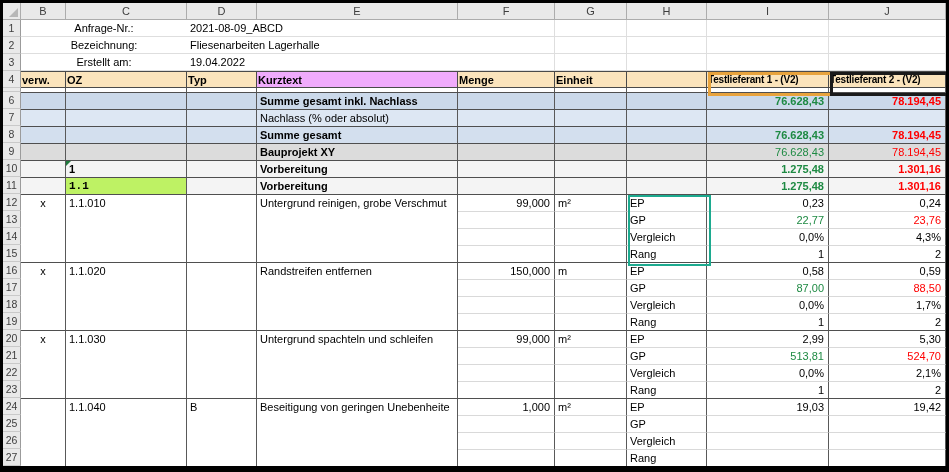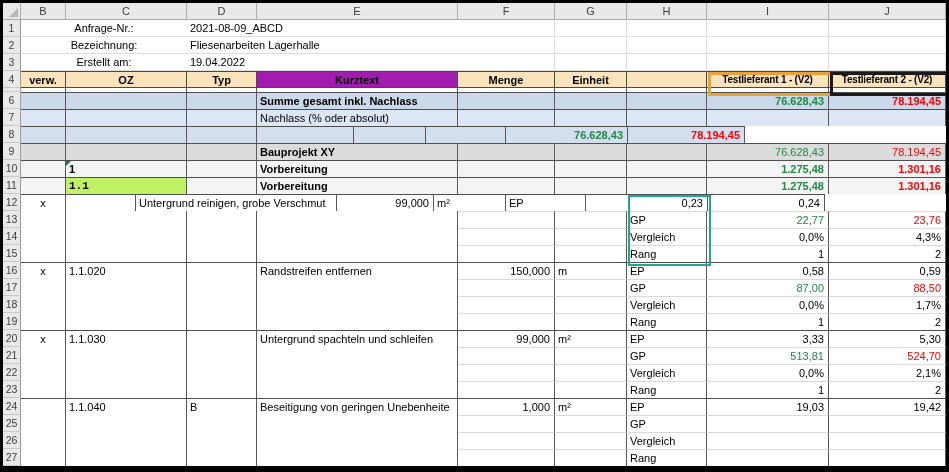--- a/index.html
+++ b/index.html
@@ -50,21 +50,21 @@
     position:absolute;right:2px;bottom:2px;width:0;height:0;
     border-bottom:9px solid #B7B7B7;border-left:9px solid transparent;
   }
   
   .info-cell{border-right:1px solid #DEDEDE;border-bottom:1px solid #DEDEDE;}
   .info-label{border-right:none;}
   .info-value{border-right:none;}
 
   
   .coltitle{
-    font-weight:bold;text-align:center;
+    font-weight:bold;text-align:left;
     border-top:1px solid #4A4A4A;border-bottom:1px solid #4A4A4A;
     border-right:1px solid #4A4A4A;
     padding:0 1px;
   }
   .coltitle.supplier{font-size:10px;letter-spacing:-0.2px;}
 
   
   .top-med{border-top:1px solid #4F4F4F;}
   .top-thin{border-top:1px solid #D9D9D9;}
 
@@ -124,21 +124,21 @@
       <div class="cell w-G info-cell"></div>
       <div class="cell w-H info-cell"></div>
       <div class="cell w-I info-cell"></div>
       <div class="cell w-J info-cell"></div>
     </div>
     <div class="row">
       <div class="cell w-rh rownum">4</div>
       <div class="cell w-B coltitle" style="background: rgb(251, 228, 188);">verw.</div>
       <div class="cell w-C coltitle" style="background: rgb(251, 228, 188);">OZ</div>
       <div class="cell w-D coltitle" style="background: rgb(251, 228, 188);">Typ</div>
-      <div class="cell w-E coltitle" style="background: #a21caf;">Kurztext</div>
+      <div class="cell w-E coltitle" style="background: #f0abfc;">Kurztext</div>
       <div class="cell w-F coltitle" style="background: rgb(251, 228, 188);">Menge</div>
       <div class="cell w-G coltitle" style="background: rgb(251, 228, 188);">Einheit</div>
       <div class="cell w-H coltitle" style="background: rgb(251, 228, 188);"></div>
       <div class="cell w-I coltitle supplier" style="background: rgb(251, 228, 188);">Testlieferant 1 - (V2)</div>
       <div class="cell w-J coltitle supplier" style="background: rgb(251, 228, 188);">Testlieferant 2 - (V2)</div>
     </div>
     <div class="row hidden-row">
       <div class="cell w-rh rownum"></div>
       <div class="cell w-B"></div>
       <div class="cell w-C"></div>
@@ -172,20 +172,21 @@
       <div class="cell w-G top-med" style="background: rgb(221, 231, 243);"></div>
       <div class="cell w-H top-med" style="background: rgb(221, 231, 243);"></div>
       <div class="cell w-I top-med" style="background: rgb(221, 231, 243);"></div>
       <div class="cell w-J top-med" style="background: rgb(221, 231, 243);"></div>
     </div>
     <div class="row">
       <div class="cell w-rh rownum">8</div>
       <div class="cell w-B top-med" style="background: rgb(211, 223, 238);"></div>
       <div class="cell w-C top-med" style="background: rgb(211, 223, 238);"></div>
       <div class="cell w-D top-med" style="background: rgb(211, 223, 238);"></div>
+      <div class="cell w-E top-med b" style="background: rgb(211, 223, 238);">Summe gesamt</div>
       <div class="cell w-F top-med" style="background: rgb(211, 223, 238);"></div>
       <div class="cell w-G top-med" style="background: rgb(211, 223, 238);"></div>
       <div class="cell w-H top-med" style="background: rgb(211, 223, 238);"></div>
       <div class="cell w-I top-med b num" style="background: rgb(211, 223, 238); color: rgb(30, 138, 67);">76.628,43</div>
       <div class="cell w-J top-med b num" style="background: rgb(211, 223, 238); color: rgb(255, 0, 0);">78.194,45</div>
     </div>
     <div class="row">
       <div class="cell w-rh rownum">9</div>
       <div class="cell w-B top-med" style="background: rgb(220, 220, 220);"></div>
       <div class="cell w-C top-med" style="background: rgb(220, 220, 220);"></div>
@@ -217,20 +218,21 @@
       <div class="cell w-E top-med b" style="background: rgb(244, 244, 244);">Vorbereitung</div>
       <div class="cell w-F top-med" style="background: rgb(244, 244, 244);"></div>
       <div class="cell w-G top-med" style="background: rgb(244, 244, 244);"></div>
       <div class="cell w-H top-med" style="background: rgb(244, 244, 244);"></div>
       <div class="cell w-I top-med b num" style="background: rgb(244, 244, 244); color: rgb(30, 138, 67);">1.275,48</div>
       <div class="cell w-J top-med b num" style="background: rgb(244, 244, 244); color: rgb(255, 0, 0);">1.301,16</div>
     </div>
     <div class="row">
       <div class="cell w-rh rownum">12</div>
       <div class="cell w-B top-med ctr">x</div>
+      <div class="cell w-C top-med">1.1.010</div>
       <div class="cell w-D top-med"></div>
       <div class="cell w-E top-med">Untergrund reinigen, grobe Verschmut</div>
       <div class="cell w-F top-med num">99,000</div>
       <div class="cell w-G top-med">m²</div>
       <div class="cell w-H top-med">EP</div>
       <div class="cell w-I top-med num">0,23</div>
       <div class="cell w-J top-med num">0,24</div>
     </div>
     <div class="row">
       <div class="cell w-rh rownum">13</div>
@@ -318,21 +320,21 @@
     </div>
     <div class="row">
       <div class="cell w-rh rownum">20</div>
       <div class="cell w-B top-med ctr">x</div>
       <div class="cell w-C top-med">1.1.030</div>
       <div class="cell w-D top-med"></div>
       <div class="cell w-E top-med">Untergrund spachteln und schleifen</div>
       <div class="cell w-F top-med num">99,000</div>
       <div class="cell w-G top-med">m²</div>
       <div class="cell w-H top-med">EP</div>
-      <div class="cell w-I top-med num">3,33</div>
+      <div class="cell w-I top-med num">2,99</div>
       <div class="cell w-J top-med num">5,30</div>
     </div>
     <div class="row">
       <div class="cell w-rh rownum">21</div>
       <div class="cell w-B"></div>
       <div class="cell w-C"></div>
       <div class="cell w-D"></div>
       <div class="cell w-E"></div>
       <div class="cell w-F top-thin"></div>
       <div class="cell w-G top-thin"></div>

